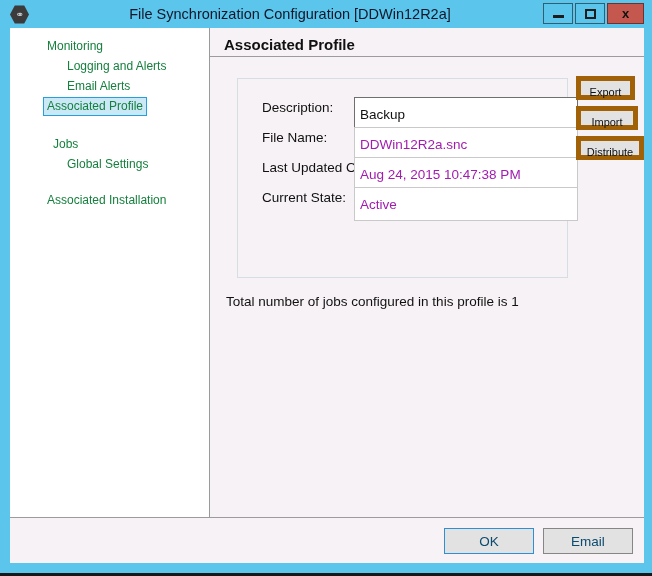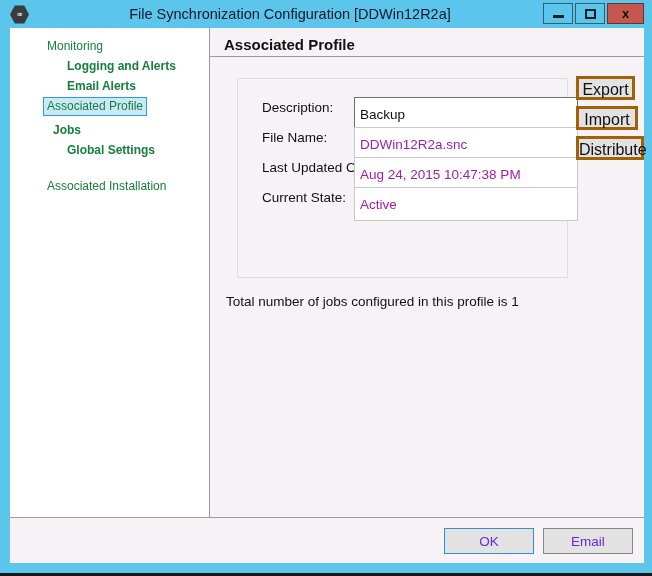--- a/index.html
+++ b/index.html
@@ -136,21 +136,21 @@
     box-sizing: border-box;
     height: 19px;
     vertical-align: top;
     margin-top: 1px;
   }
   .tree-item.selected .label {
     background: #CBE8F6;
     border: 1px solid #26A0DA;
   }
   .lvl1 { padding-left: 33px; }
-  .lvl2 { padding-left: 53px; font-weight: bold; }
+  .lvl2 { padding-left: 53px; }
 
   
   #content {
     position: absolute;
     left: 200px; top: 0;
     width: 434px;
     height: 489px;
     background: #F7F2F5;
   }
   #page-title {
@@ -208,23 +208,23 @@
   .field-input.readonly {
     border: 1px solid #C9C9C9;
     color: #a21caf;
     background: #FFFFFF;
   }
 
   .side-btn {
     position: absolute;
     height: 24px;
     background: #E2E2E2;
-    border: 3px solid #a16207;
-    box-sizing: border-box;
-    font-size: 16px;
+    border: 5px solid #a16207;
+    box-sizing: border-box;
+    font-size: 11px;
     font-family: "Liberation Sans", sans-serif;
     color: #101010;
     cursor: default;
     text-align: center;
     line-height: 22px;
     padding: 0;
   }
   #btn-export    { left: 366px; top: 48px;  width: 59px; }
   #btn-import    { left: 366px; top: 78px;  width: 62px; }
   #btn-distribute{ left: 366px; top: 108px; width: 68px; }
@@ -254,21 +254,21 @@
   }
   .footer-btn {
     position: absolute;
     top: 10px;
     height: 26px;
     width: 90px;
     background: #E2E2E2;
     box-sizing: border-box;
     font-size: 13.5px;
     font-family: "Liberation Sans", sans-serif;
-    color: #6d28d9;
+    color: #0c4a6e;
     cursor: default;
     padding: 0;
   }
   #btn-ok {
     left: 434px;
     border: 1px solid #2E8FD4;
   }
   #btn-cancel {
     left: 533px;
     border: 1px solid #868686;
@@ -296,21 +296,21 @@
     </div>
   </div>
 
   <div id="client">
 
     <div id="tree-panel">
         <div class="tree-item lvl1" style="margin-top: 8px;"><span class="label">Monitoring</span></div>
         <div class="tree-item lvl2" style="margin-top: 0px;"><span class="label">Logging and Alerts</span></div>
         <div class="tree-item lvl2" style="margin-top: 0px;"><span class="label">Email Alerts</span></div>
         <div class="tree-item lvl1 selected" style="margin-top: 0px;"><span class="label">Associated Profile</span></div>
-        <div class="tree-item lvl2" style="margin-top: 4px; padding-left: 39px;"><span class="label">Jobs</span></div>
+        <div class="tree-item lvl2" style="margin-top: 18px; padding-left: 39px;"><span class="label">Jobs</span></div>
         <div class="tree-item lvl2" style="margin-top: 0px;"><span class="label">Global Settings</span></div>
         <div class="tree-item lvl1" style="margin-top: 16px;"><span class="label">Associated Installation</span></div>
       </div>
 
     <div id="content">
       <div id="page-title">Associated Profile</div>
       <div id="title-rule"></div>
 
       <div id="groupbox">
           <div class="field-row" style="left: 12px; top: 18px; width: 320px;">

